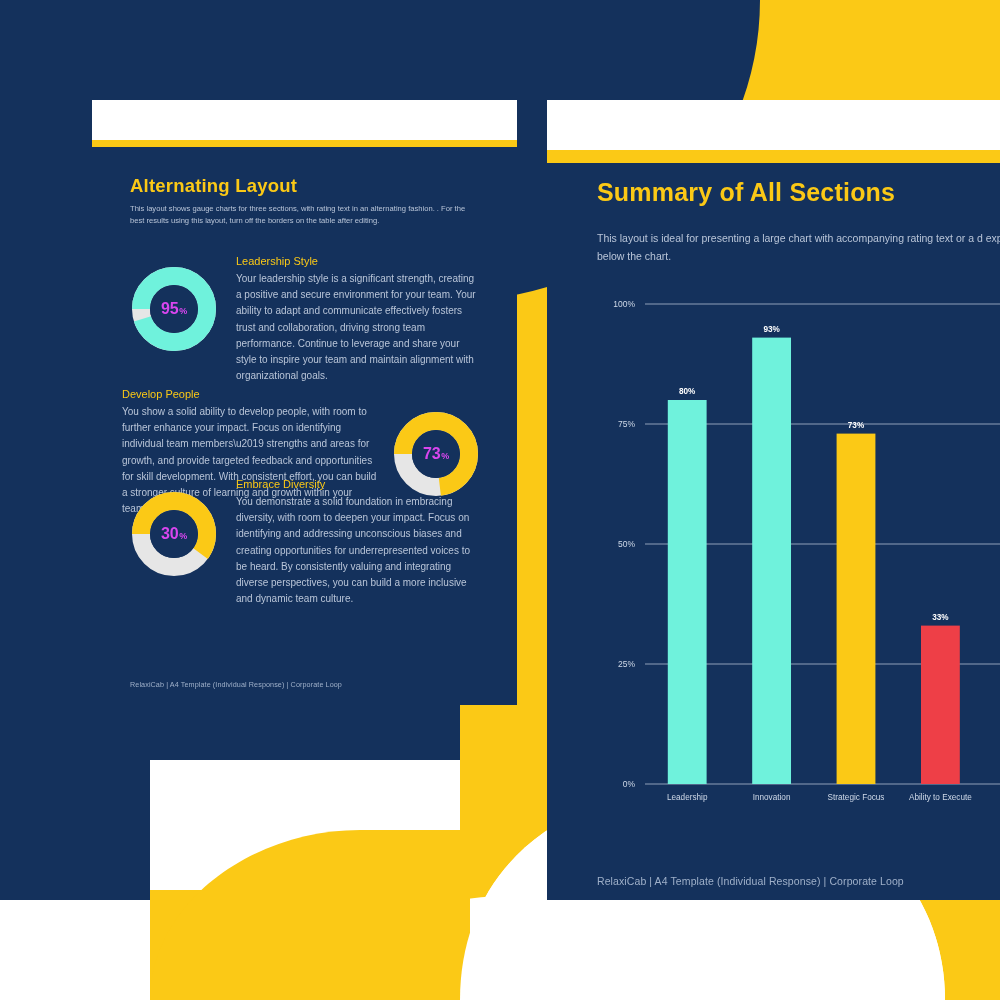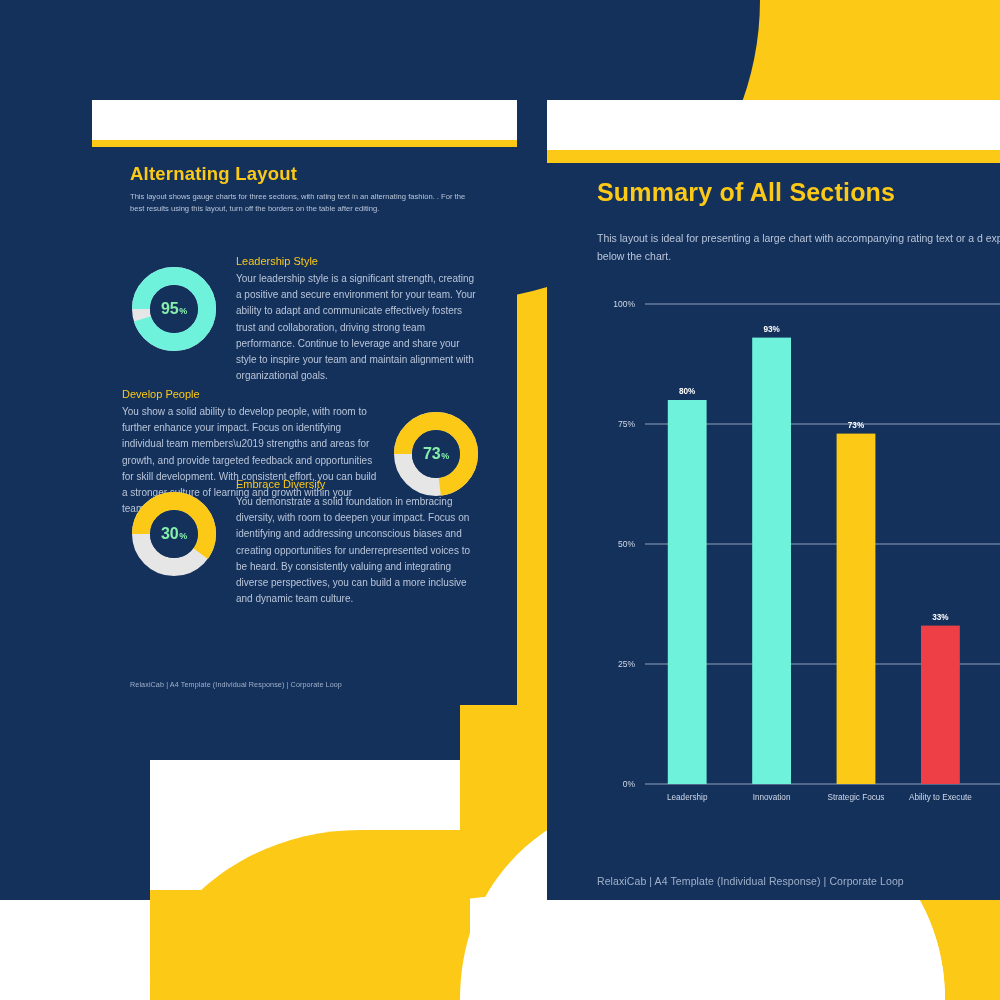--- a/index.html
+++ b/index.html
@@ -25,36 +25,36 @@
 
   .band-white { position:absolute; left:0; top:0; width:100%; background:#ffffff; }
   .band-yellow{ position:absolute; left:0; width:100%; background:#fbc916; }
 
   .page-left .band-white  { height:40px; }
   .page-left .band-yellow { top:40px; height:7px; }
   .page-right .band-white { height:50px; }
   .page-right .band-yellow{ top:50px; height:13px; }
 
   
-  .lp-body { position:absolute; left:38px; top:64px; width:350px; }
+  .lp-body { position:absolute; left:38px; top:76px; width:350px; }
   .lp-title {
     color:#fbc916; font-size:18.5px; font-weight:bold; letter-spacing:.2px;
     line-height:1.1;
   }
   .lp-intro {
     color:#b9c5d8; font-size:7.6px; line-height:1.55; margin-top:7px;
     width:340px;
   }
 
   .sec { position:absolute; display:flex; }
   .gauge-wrap { position:relative; flex:0 0 auto; }
   .gauge { display:block; }
   .gauge-label {
     position:absolute; inset:0; display:flex; align-items:center;
-    justify-content:center; color:#86efac; font-weight:bold;
+    justify-content:center; color:#d946ef; font-weight:bold;
     letter-spacing:-0.3px;
   }
   .gauge-num { font-size:16px; }
   .gauge-pct { font-size:9px; margin-left:1px; position:relative; top:2px; }
 
   .sec-text { flex:1 1 auto; }
   .sec-head { color:#fbc916; font-size:11px; font-weight:normal; margin-bottom:4px; }
   .sec-body { color:#b9c5d8; font-size:10px; line-height:1.62; }
 
   

